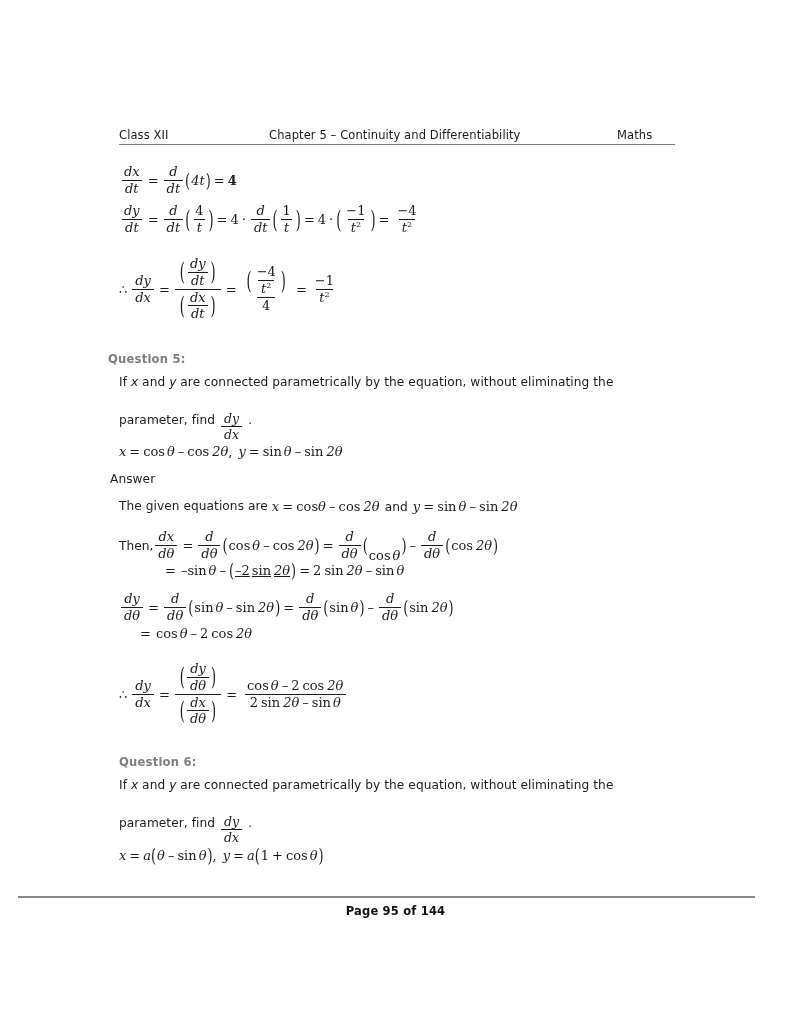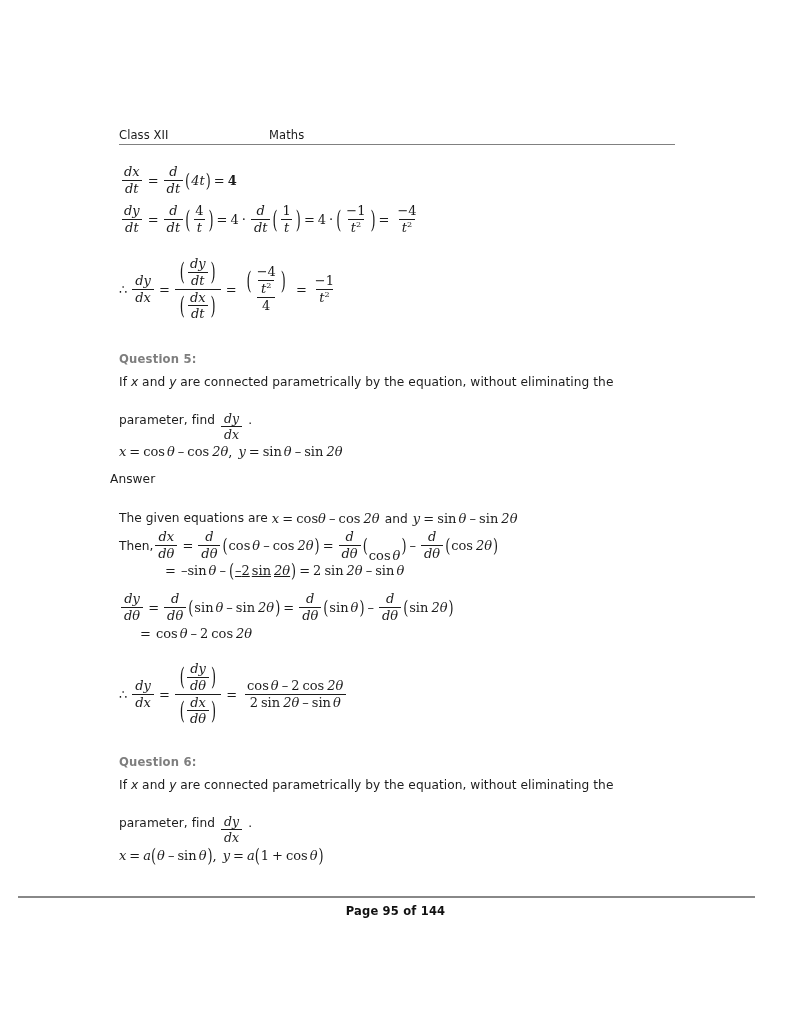--- a/index.html
+++ b/index.html
@@ -130,20 +130,21 @@
   .cdot { margin: 0 3px; font-style: normal; }
   .theta { font-style: italic; font-family: "DejaVu Serif", serif; }
 </style>
 </head>
 <body>
 
 <div class="page">
 
   <div class="header">
     <span class="h-left">Class XII</span>
+    <span class="h-center">Chapter 5 – Continuity and Differentiability</span>
     <span class="h-right">Maths</span>
   </div>
 
   <div class="math" style="left:119px; top:164px;">
     <span class="mrow">
       <span class="frac">
           <span class="num mi">dx</span>
           <span class="den mi">dt</span>
         </span>
       <span class="op mup">=</span>
@@ -259,21 +260,21 @@
         <span class="den mup">4</span>
       </span>
       <span class="op mup">=</span>
       <span class="frac">
           <span class="num mup">−1</span>
           <span class="den"><span class="mi">t</span><sup class="exn">2</sup></span>
         </span>
     </span>
   </div>
 
-  <div class="qhead" style="left:119px; top:352px;">Question 5:</div>
+  <div class="qhead" style="left:108px; top:352px;">Question 5:</div>
 
   <div class="body-text" style="left:119px; top:374px;">
     <span>If </span><span style="font-style:italic;">x</span><span> and </span><span style="font-style:italic;">y</span><span> are connected parametrically by the equation, without eliminating the</span>
   </div>
 
   <div class="body-text" style="left:119px; top:412px; white-space:nowrap;">
     <span style="display:inline-block; vertical-align:baseline;">parameter, find</span><span style="display:inline-block; vertical-align:-6px; margin:0 4px; font-family:'DejaVu Serif',serif; font-size:12.5px;"><span class="frac">
           <span class="num mi">dy</span>
           <span class="den mi">dx</span>
         </span></span><span>.</span>
@@ -294,21 +295,21 @@
       <span class="mup">sin</span>
         <span class="theta" style="margin-left:2px;">θ</span>
       <span class="op mup">–</span>
       <span class="mup">sin</span>
         <span class="theta" style="margin-left:3px;">2θ</span>
     </span>
   </div>
 
   <div class="body-text" style="left:110px; top:471px;">Answer</div>
 
-  <div class="body-text" style="left:119px; top:510px;">
+  <div class="body-text" style="left:119px; top:498px;">
     <span>The given equations are</span><span style="display:inline-block; font-family:'DejaVu Serif',serif; font-size:13px; margin-left:4px; vertical-align:-1px;">
       <span class="mrow">
         <span class="mi">x</span>
         <span class="op mup">=</span>
         <span class="mup">cos</span>
           <span class="theta">θ</span>
         <span class="op mup">–</span>
         <span class="mup">cos</span>
           <span class="theta" style="margin-left:3px;">2θ</span>
         <span class="mup" style="font-family:'DejaVu Sans',sans-serif; font-size:12.2px; margin:0 5px;">and</span>

